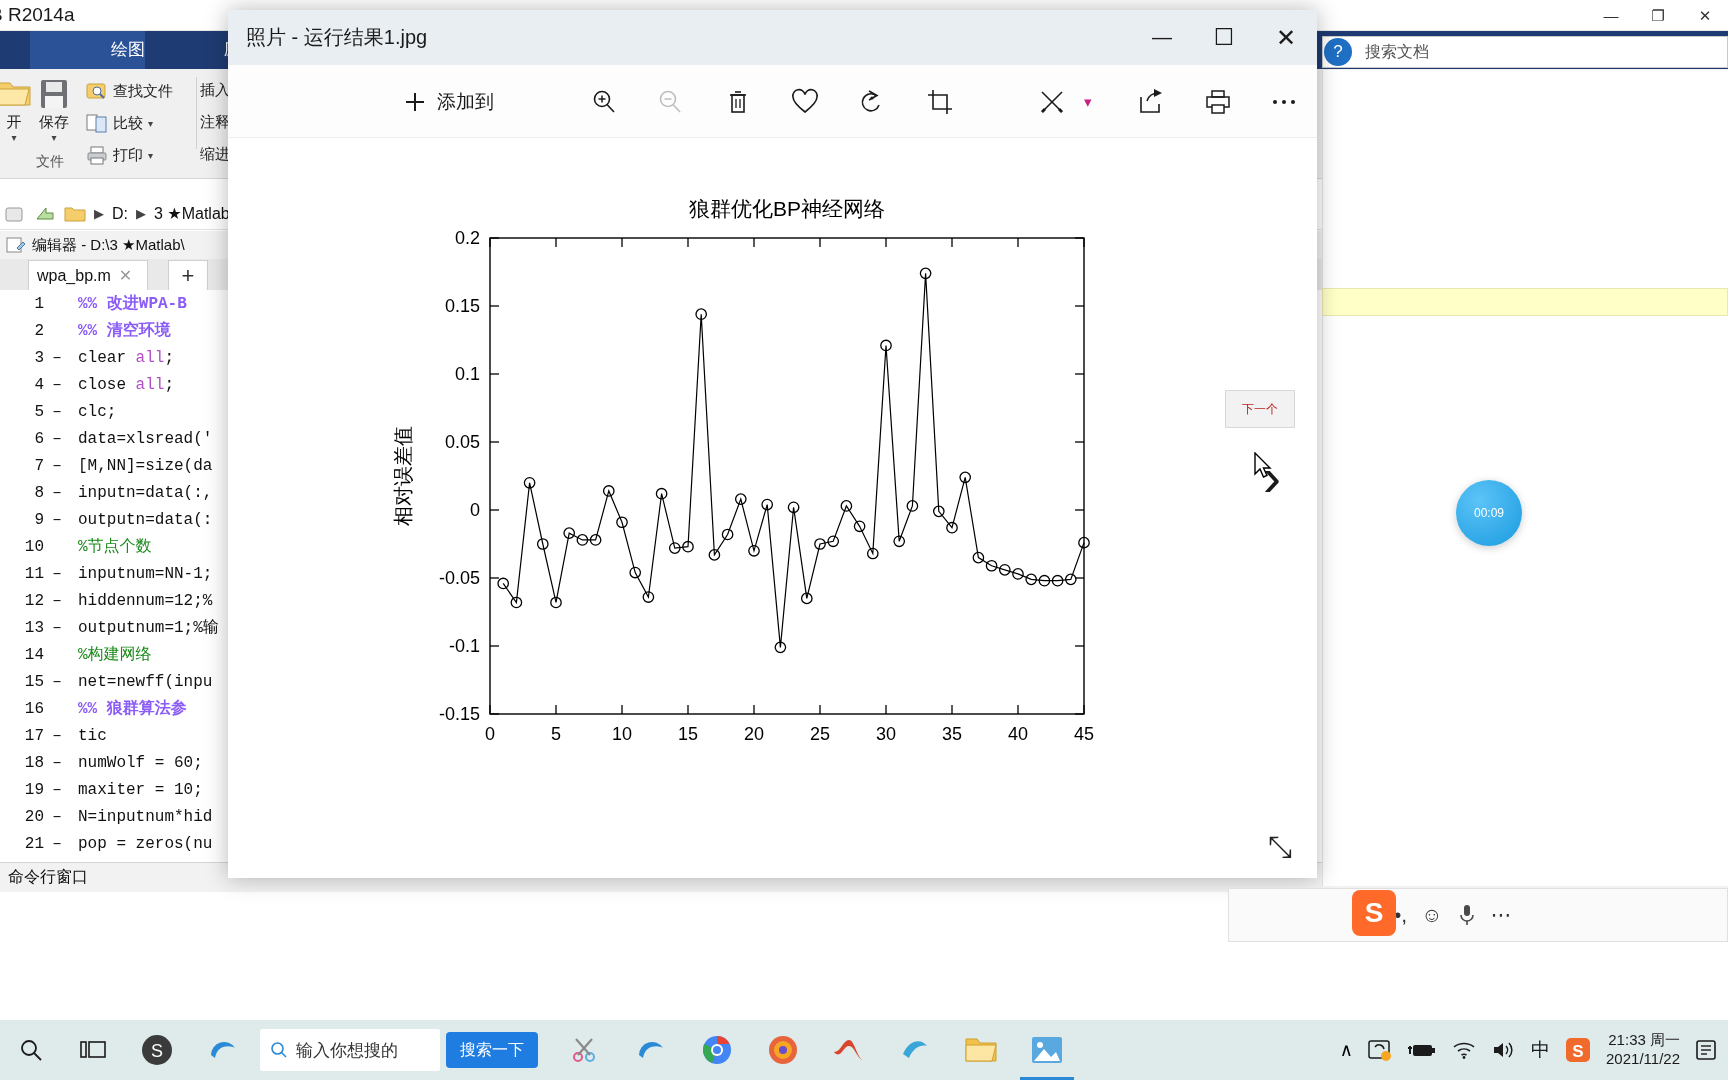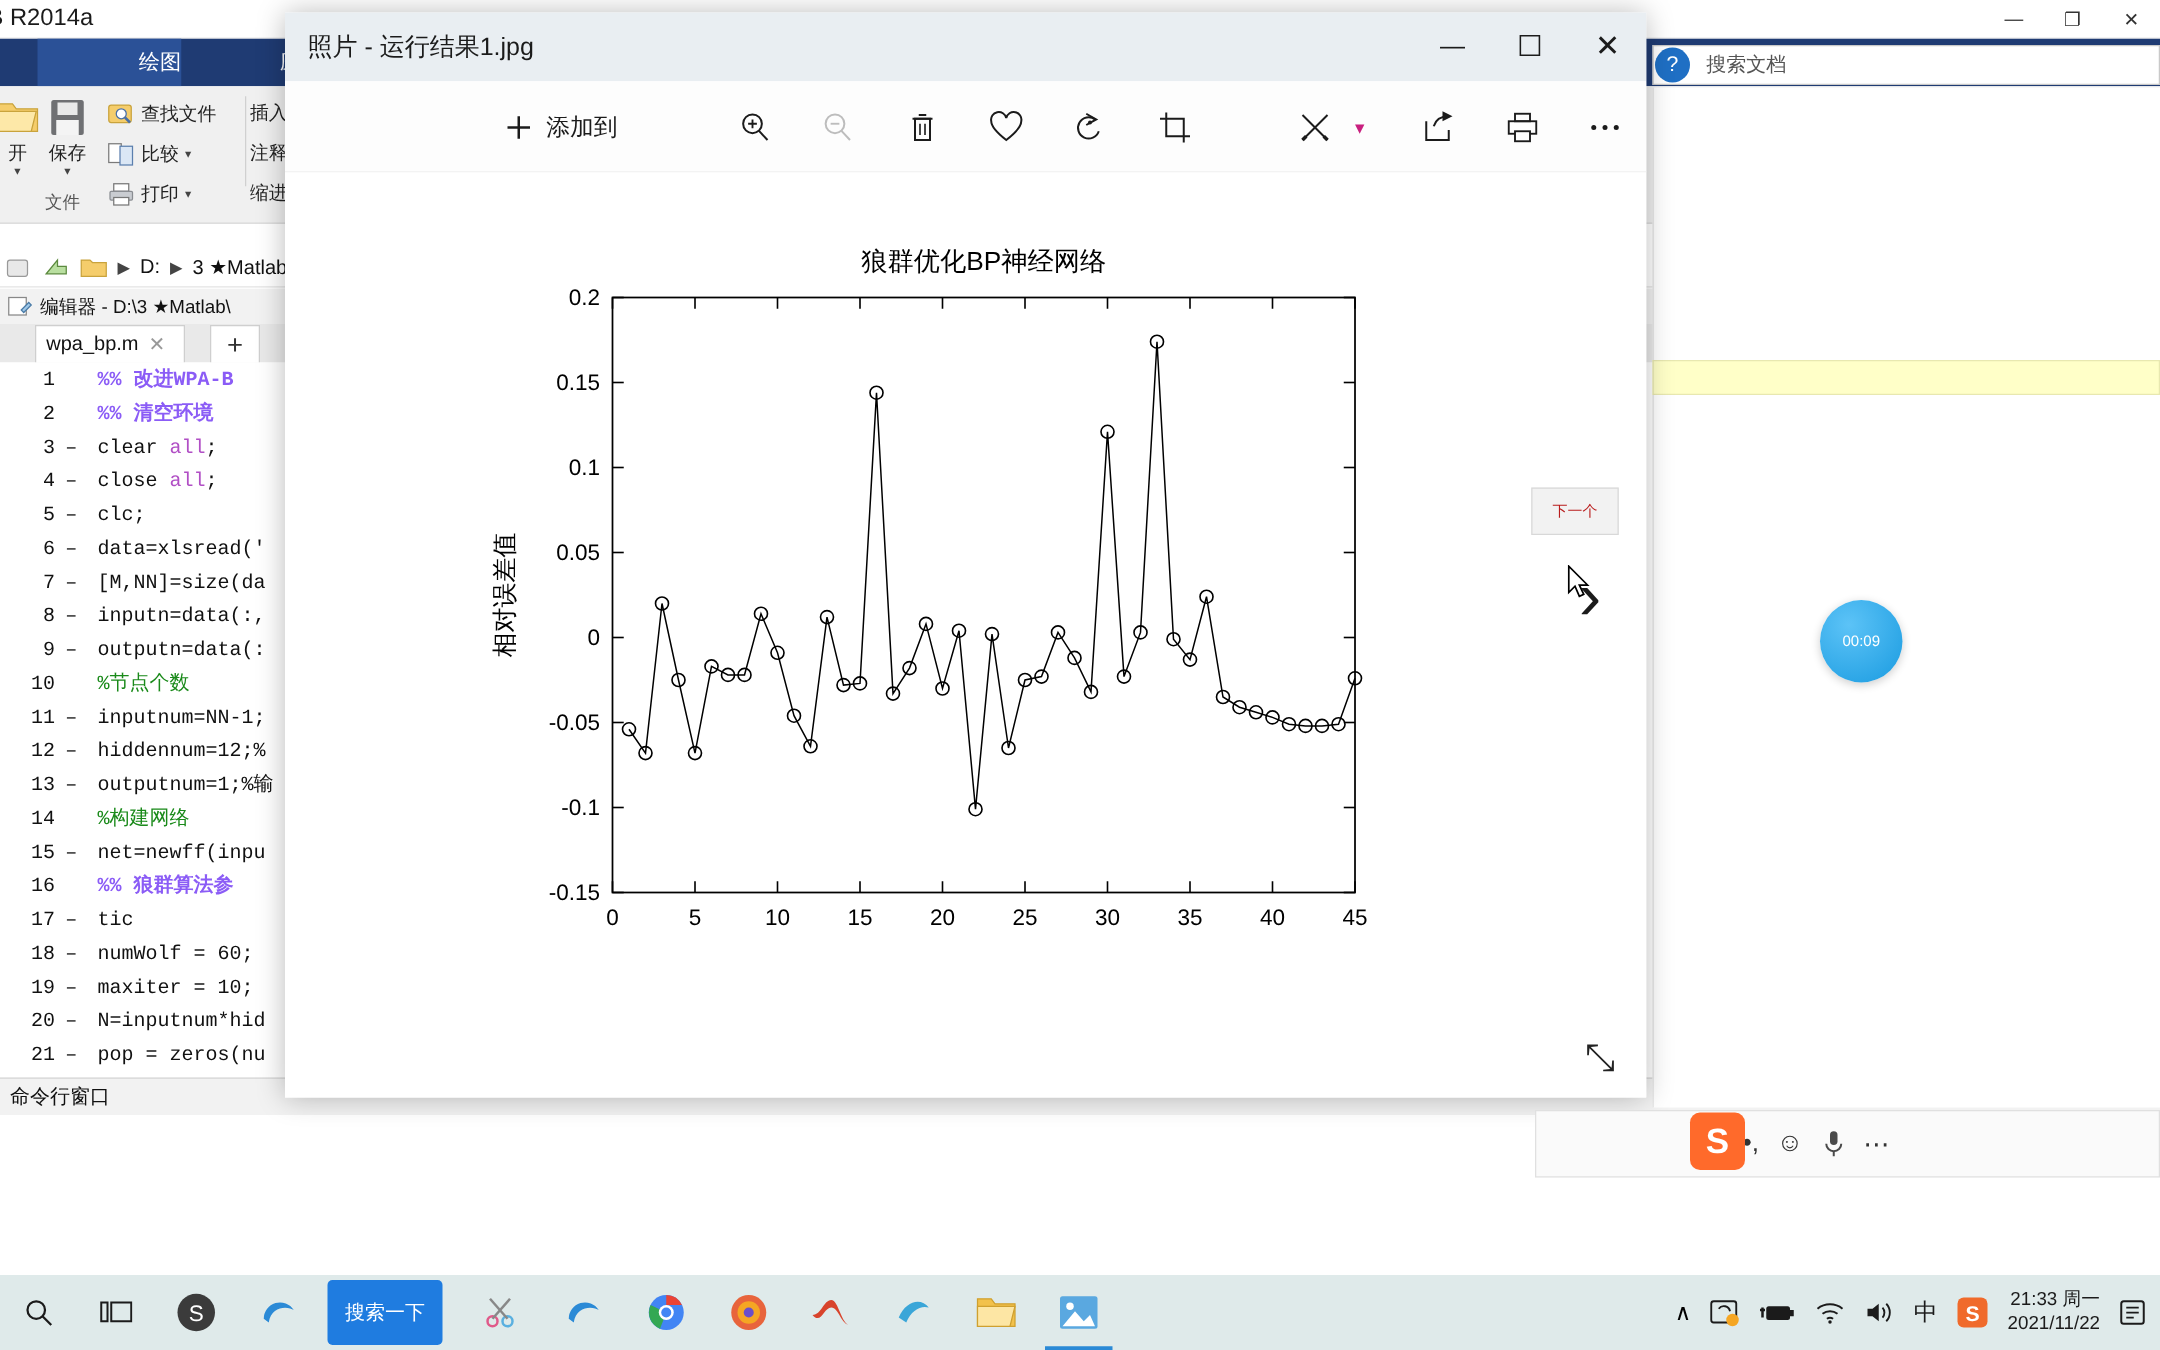--- a/index.html
+++ b/index.html
@@ -173,21 +173,21 @@
   #taskbar {
     position:absolute; left:0; bottom:0; width: 1728px; height: 60px;
     background: #dfeaea; display:flex; align-items:center;
   }
   .tb-btn { width: 62px; height: 60px; display:flex; align-items:center; justify-content:center; }
   .tb-search {
     width: 180px; height: 42px; background:#ffffff; border-radius:2px; display:flex; align-items:center;
     gap:8px; padding: 0 10px; margin-left: 4px; font-size:17px; color:#333;
   }
   .tb-searchpill {
-    height: 52px; background:#1f7ce0; color:#fff; border-radius:4px; font-size:16px;
+    height: 36px; background:#1f7ce0; color:#fff; border-radius:4px; font-size:16px;
     display:flex; align-items:center; padding: 0 14px; margin-left: 6px;
   }
   .tb-appicon { width: 66px; height: 60px; display:flex; align-items:center; justify-content:center; position:relative;}
   .tb-appicon.active::after{ content:""; position:absolute; bottom:0; left: 6px; right:6px; height:3px; background:#2b8ad6;}
   .tb-right { margin-left:auto; display:flex; align-items:center; gap:14px; padding-right: 10px; }
   .tb-clock { font-size:15px; color:#1b1b1b; line-height:1.25; text-align:right; }
   .tb-ime { font-size:19px; color:#1b1b1b; }
 
   svg { display:block; }
 </style>
@@ -702,20 +702,29 @@
       <svg width="34" height="34" viewBox="0 0 34 34">
           <circle cx="17" cy="17" r="15" fill="#3b3b3b"></circle>
           <text x="17" y="24" font-size="18" fill="#fff" text-anchor="middle" font-family="Liberation Sans">S</text>
         </svg>
     </div>
     <div class="tb-appicon">
       <svg width="32" height="32" viewBox="0 0 32 32">
           <path d="M4 21 A13 13 0 0 1 28 14 C24 11 10 10 8 24Z" fill="#2b8ad6"></path>
         </svg>
     </div>
+    <div class="tb-search" placeholder="输入你想搜的">
+      <span>
+        <svg width="18" height="18" viewBox="0 0 18 18">
+            <circle cx="7.5" cy="7.5" r="5.5" fill="none" stroke="#2b8ad6" stroke-width="1.6"></circle>
+            <line x1="11.5" y1="11.5" x2="16" y2="16" stroke="#2b8ad6" stroke-width="1.6"></line>
+          </svg>
+      </span>
+      <span>输入你想搜的</span>
+    </div>
     <div class="tb-searchpill">搜索一下</div>
 
     <div class="tb-appicon" style="margin-left:14px;">
       <svg width="30" height="30" viewBox="0 0 30 30">
           <circle cx="8" cy="22" r="4" fill="none" stroke="#e05a8a" stroke-width="2"></circle>
           <circle cx="20" cy="22" r="4" fill="none" stroke="#5ab0e0" stroke-width="2"></circle>
           <line x1="8" y1="20" x2="22" y2="4" stroke="#888" stroke-width="2"></line>
           <line x1="20" y1="20" x2="6" y2="4" stroke="#888" stroke-width="2"></line>
         </svg>
     </div>

